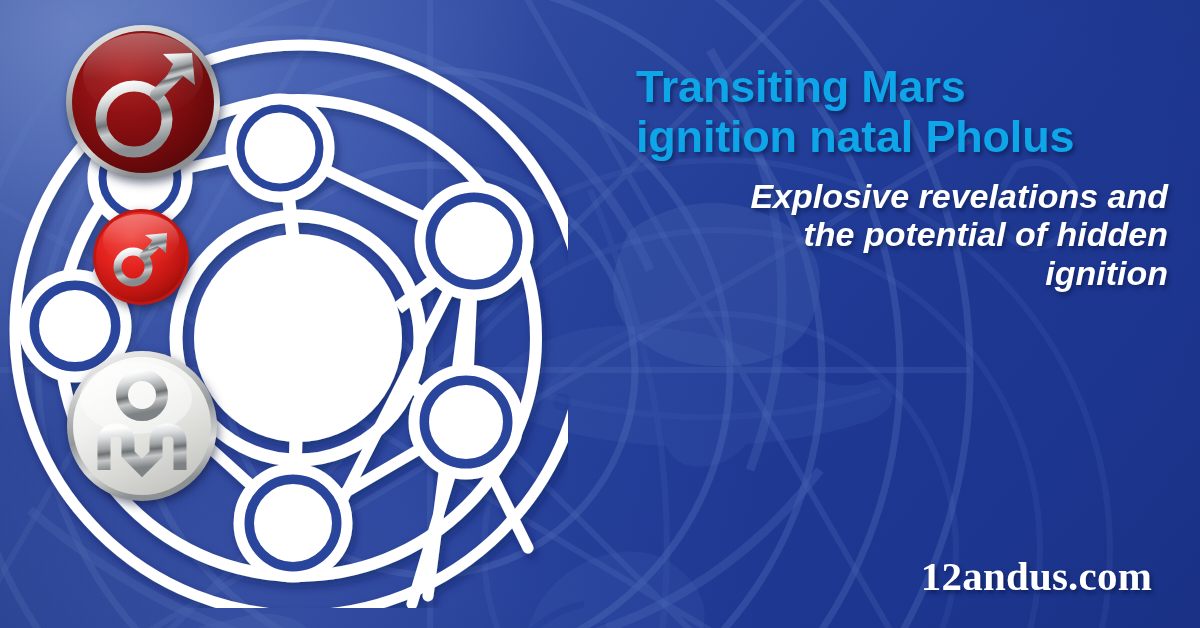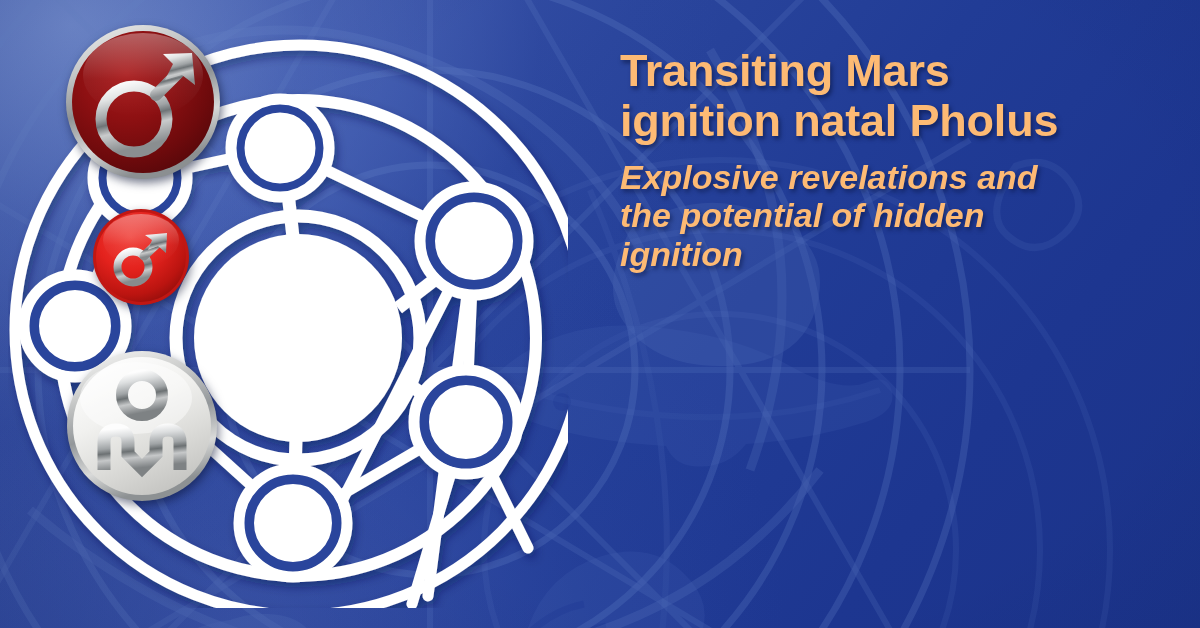--- a/index.html
+++ b/index.html
@@ -108,37 +108,38 @@
   }
 
   
   .copy {
     position: absolute;
     left: 620px;
     top: 46px;
     width: 548px;
   }
   .headline {
-    margin: 0;
-    color: #fdba74;
+    margin: 16px;
+    color: #0ea5e9;
     font-size: 45px;
     line-height: 1.10;
     font-weight: 700;
     letter-spacing: -0.2px;
     text-shadow: 2px 3px 4px rgba(6,16,56,0.55);
   }
   .headline .ln { display: block; }
   .subhead {
     margin: 13px 0 0 0;
-    color: #fdba74;
+    color: #ffffff;
     font-size: 34px;
     line-height: 1.13;
     font-weight: 700;
     font-style: italic;
     text-shadow: 2px 3px 4px rgba(6,16,56,0.50);
+    text-align: right;
   }
   .subhead .ln { display: block; }
 
   .brand {
     position: absolute;
     right: 48px;
     bottom: 28px;
     color: #ffffff;
     font-family: "Liberation Serif", serif;
     font-size: 41px;
@@ -399,14 +400,15 @@
       <span class="ln">Transiting Mars</span>
       <span class="ln">ignition natal Pholus</span>
     </h1>
     <p class="subhead">
       <span class="ln">Explosive revelations and</span>
       <span class="ln">the potential of hidden</span>
       <span class="ln">ignition</span>
     </p>
   </div>
 
+  <div class="brand">12andus.com</div>
 
 </div>
 
 </body></html>

